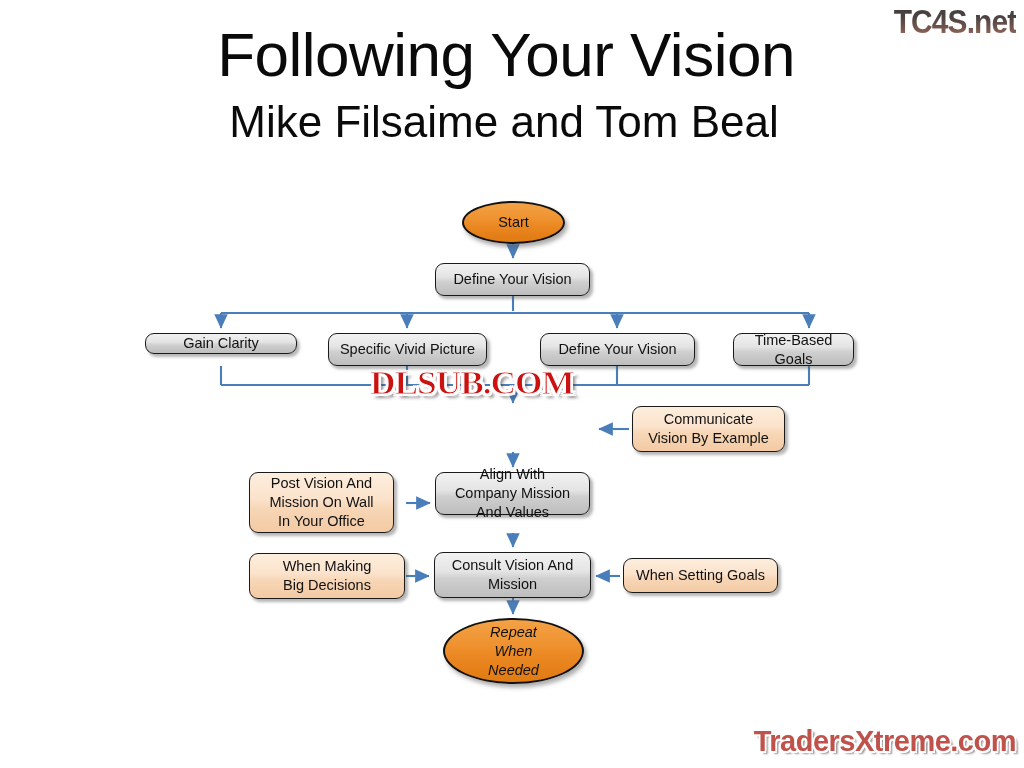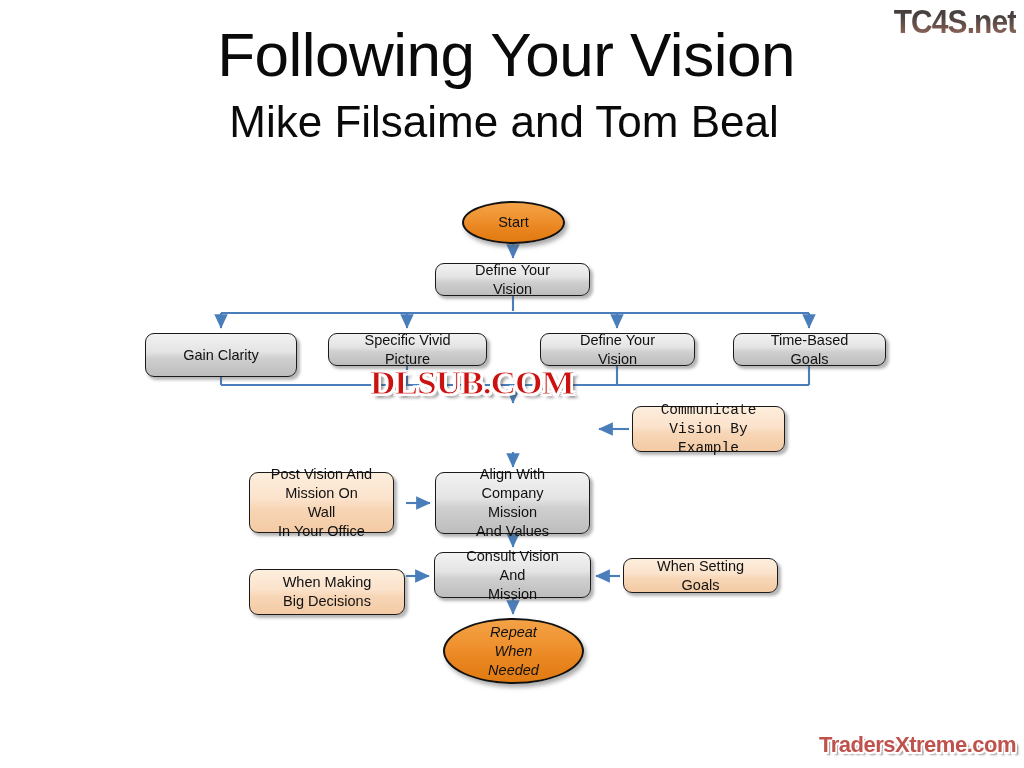--- a/index.html
+++ b/index.html
@@ -52,21 +52,21 @@
     text-shadow:
        2px 0 0 #ffffff, -2px 0 0 #ffffff, 0 2px 0 #ffffff, 0 -2px 0 #ffffff,
        2px 2px 0 #ffffff, -2px 2px 0 #ffffff, 2px -2px 0 #ffffff, -2px -2px 0 #ffffff,
        4px 4px 3px rgba(60,60,60,.55);
     white-space:nowrap;
     transform:scaleX(1.04);transform-origin:left top;
   }
   #wm-traders{
     position:absolute;right:8px;bottom:10px;
     font-family:"Liberation Sans", sans-serif;
-    font-size:22px;font-weight:bold;
+    font-size:29px;font-weight:bold;
     letter-spacing:-0.5px;
     color:#c0524c;
     text-shadow:
        1.5px 0 0 #ffffff, -1.5px 0 0 #ffffff, 0 1.5px 0 #ffffff, 0 -1.5px 0 #ffffff,
        1.5px 1.5px 0 #ffffff, -1.5px 1.5px 0 #ffffff, 1.5px -1.5px 0 #ffffff, -1.5px -1.5px 0 #ffffff,
        3px 3px 2px rgba(70,60,60,.55);
     white-space:nowrap;
   }
 
   
@@ -93,21 +93,21 @@
   }
   .box.peach{
     background:linear-gradient(180deg,#fdeedd 0%,#fbe2cb 45%,#f7d6b6 60%,#f3caa4 100%);
   }
   .ellipse{
     border:2.2px solid #121212;
     border-radius:50%;
     background:linear-gradient(180deg,#f3a245 0%,#ef9230 40%,#ea8620 62%,#e07a12 100%);
     box-shadow:2.5px 3.5px 4px rgba(90,90,90,.5);
   }
-  .node span{display:block;width:100%;padding:0 20px;box-sizing:border-box;}
+  .node span{display:block;width:100%;padding:0 6px;box-sizing:border-box;}
 </style>
 </head>
 <body>
 
 <div id="slide">
 
   <div id="title">Following Your Vision</div>
   <div id="subtitle">Mike Filsaime and Tom Beal</div>
 
   <div id="wm-tc4s">TC4S.net</div>
@@ -158,50 +158,50 @@
   <div id="wm-dlsub">DLSUB.COM</div>
 
   <div class="node ellipse" style="left:462px;top:201px;width:103px;height:43px;">
     <span>Start</span>
   </div>
 
   <div class="node box gray" style="left:435px;top:263px;width:155px;height:33px;">
     <span>Define Your Vision</span>
   </div>
 
-  <div class="node box gray" style="left:145px;top:333px;width:152px;height:44px;">
+  <div class="node box gray" style="left:145px;top:333px;width:152px;height:21px;">
     <span>Gain Clarity</span>
   </div>
 
   <div class="node box gray" style="left:328px;top:333px;width:159px;height:33px;">
     <span>Specific Vivid Picture</span>
   </div>
 
   <div class="node box gray" style="left:540px;top:333px;width:155px;height:33px;">
     <span>Define Your Vision</span>
   </div>
 
-  <div class="node box gray" style="left:733px;top:333px;width:153px;height:33px;">
+  <div class="node box gray" style="left:733px;top:333px;width:121px;height:33px;">
     <span>Time-Based Goals</span>
   </div>
 
 
-  <div class="node box peach" style="left:632px;top:406px;width:153px;height:46px;font-family:Liberation Mono, monospace;">
+  <div class="node box peach" style="left:632px;top:406px;width:153px;height:46px;">
     <span>Communicate<br>Vision By Example</span>
   </div>
 
   <div class="node box peach" style="left:249px;top:472px;width:145px;height:61px;">
     <span>Post Vision And<br>Mission On Wall<br>In Your Office</span>
   </div>
 
-  <div class="node box gray" style="left:435px;top:472px;width:155px;height:62px;">
+  <div class="node box gray" style="left:435px;top:472px;width:155px;height:43px;">
     <span>Align With<br>Company Mission<br>And Values</span>
   </div>
 
-  <div class="node box peach" style="left:249px;top:553px;width:156px;height:46px;margin-top:16px;">
+  <div class="node box peach" style="left:249px;top:553px;width:156px;height:46px;">
     <span>When Making<br>Big Decisions</span>
   </div>
 
   <div class="node box peach" style="left:623px;top:558px;width:155px;height:35px;">
     <span>When Setting Goals</span>
   </div>
 
   <div class="node box gray" style="left:434px;top:552px;width:157px;height:46px;">
     <span>Consult Vision And<br>Mission</span>
   </div>

